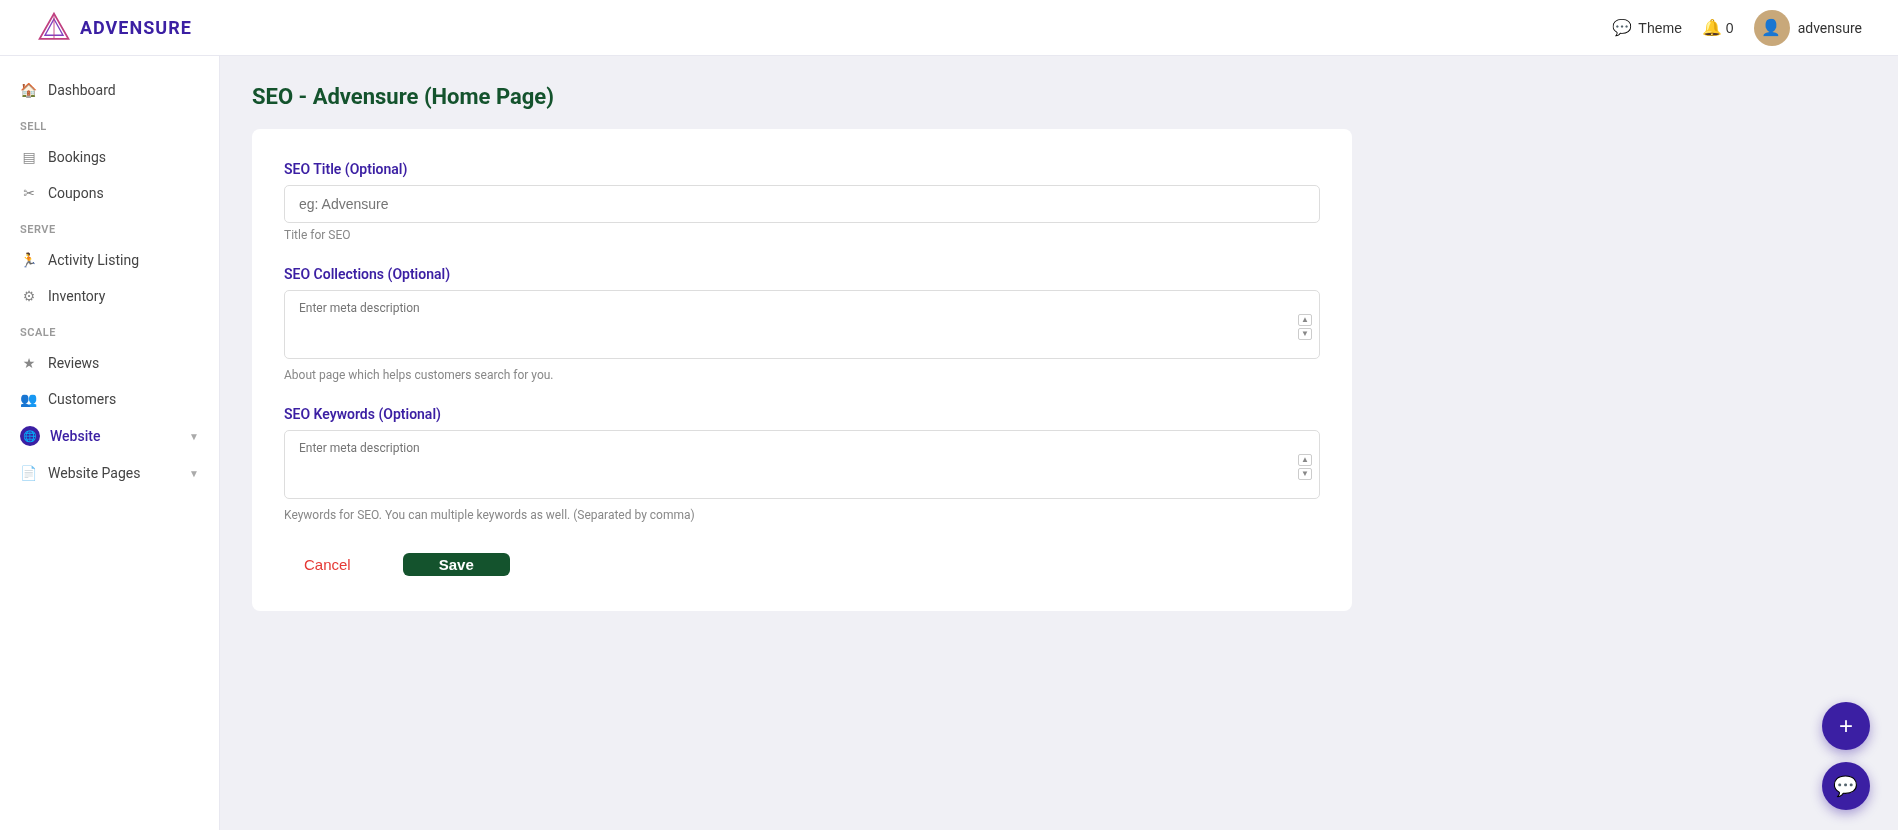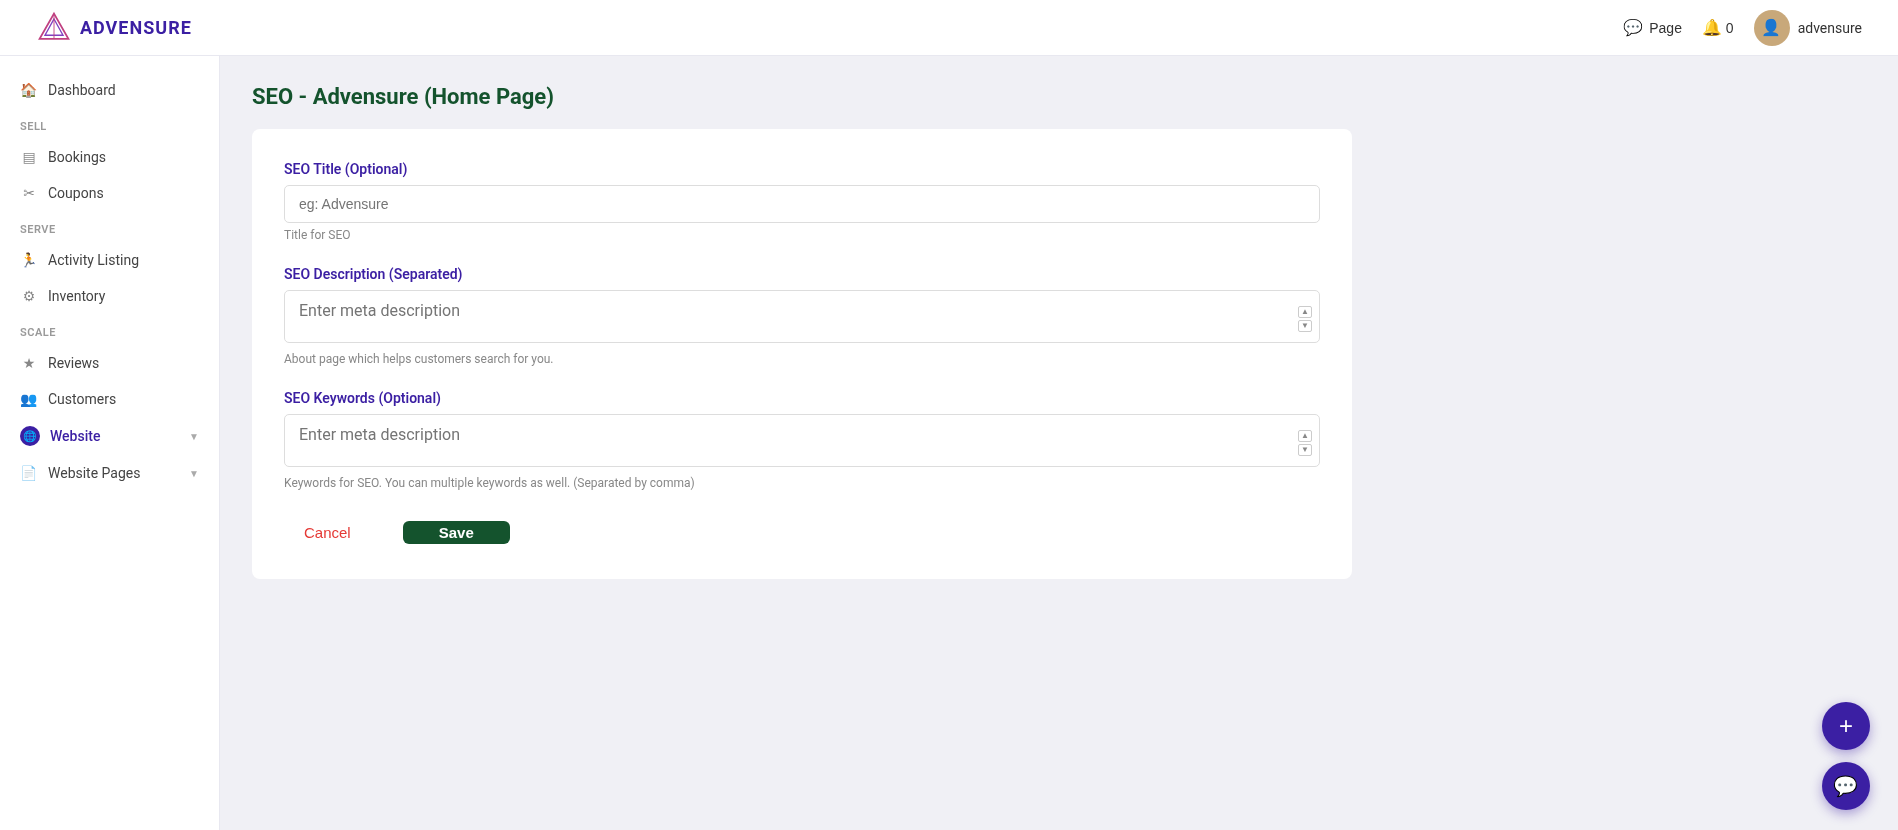--- a/index.html
+++ b/index.html
@@ -195,26 +195,26 @@
       background: #fff;
     }
     .textarea-wrapper {
       position: relative;
     }
     .text-area {
       width: 100%;
       border: 1px solid #ddd;
       border-radius: 5px;
       padding: 10px 32px 10px 14px;
-      font-size: 16px;
+      font-size: 12px;
       color: #333;
       outline: none;
       background: #fff;
       resize: none;
-      height: 53px;
+      height: 69px;
       font-family: inherit;
     }
     .spinner-btns {
       position: absolute;
       right: 8px;
       top: 50%;
       transform: translateY(-50%);
       display: flex;
       flex-direction: column;
       gap: 2px;
@@ -320,21 +320,21 @@
     <svg class="logo-icon" viewBox="0 0 40 40" fill="none" xmlns="http://www.w3.org/2000/svg">
       <polygon points="20,4 36,32 4,32" fill="none" stroke="#c04080" stroke-width="2"></polygon>
       <polygon points="20,10 30,28 10,28" fill="none" stroke="#8040c0" stroke-width="1.5"></polygon>
       <line x1="20" y1="4" x2="20" y2="32" stroke="#c04080" stroke-width="1"></line>
     </svg>
     <span>ADVENSURE</span>
   </div>
   <div class="top-nav-right">
     <button class="help-btn">
       <span style="font-size:16px;">💬</span>
-      <span>Page</span>
+      <span>Theme</span>
     </button>
     <button class="notif-btn">
       <span style="font-size:16px;">🔔</span>
       <span>0</span>
     </button>
     <div class="user-area">
       <div class="avatar">👤</div>
       <span class="username">advensure</span>
     </div>
   </div>
@@ -397,21 +397,21 @@
 
     <div class="form-card">
 
       <div class="field-group">
         <div class="field-label">SEO Title (Optional)</div>
         <input type="text" class="text-input" placeholder="eg: Advensure" style="">
         <div class="field-hint">Title for SEO</div>
       </div>
 
       <div class="field-group">
-        <div class="field-label">SEO Description (Separated)</div>
+        <div class="field-label">SEO Collections (Optional)</div>
         <div class="textarea-wrapper">
           <textarea class="text-area" placeholder="Enter meta description" style=""></textarea>
           <div class="spinner-btns">
             <button class="spinner-btn">▲</button>
             <button class="spinner-btn">▼</button>
           </div>
         </div>
         <div class="field-hint">About page which helps customers search for you.</div>
       </div>
 

